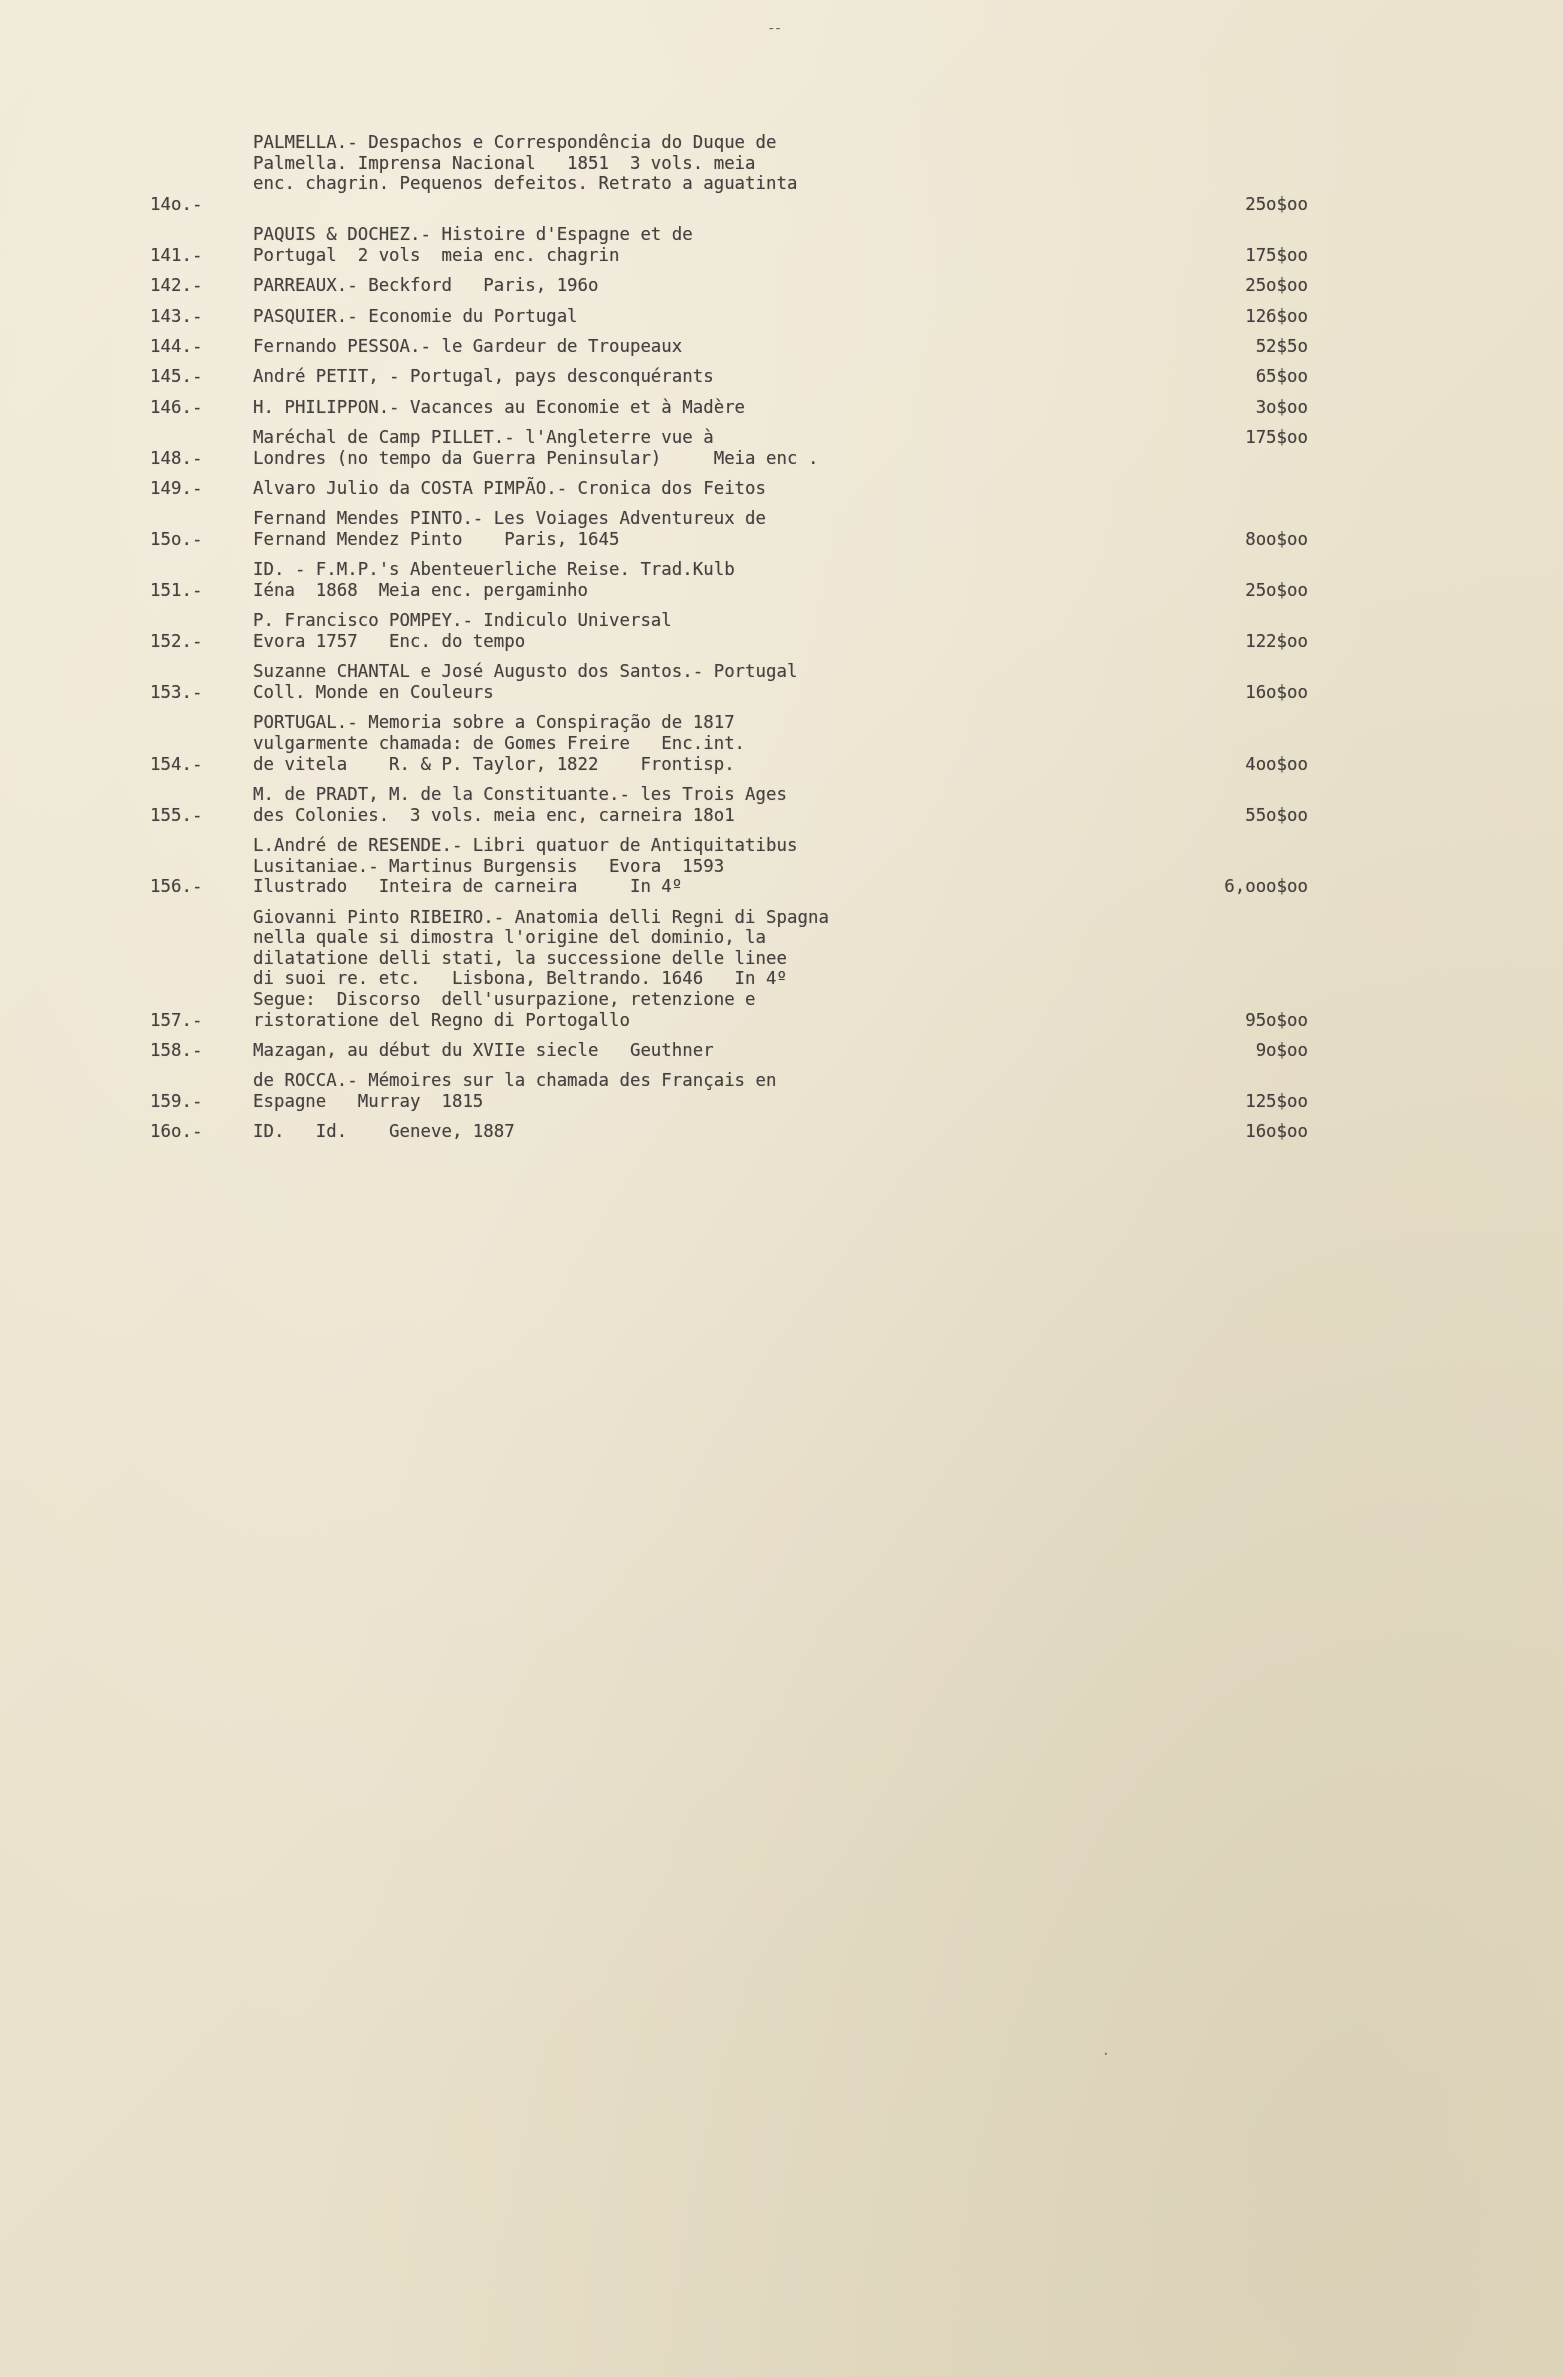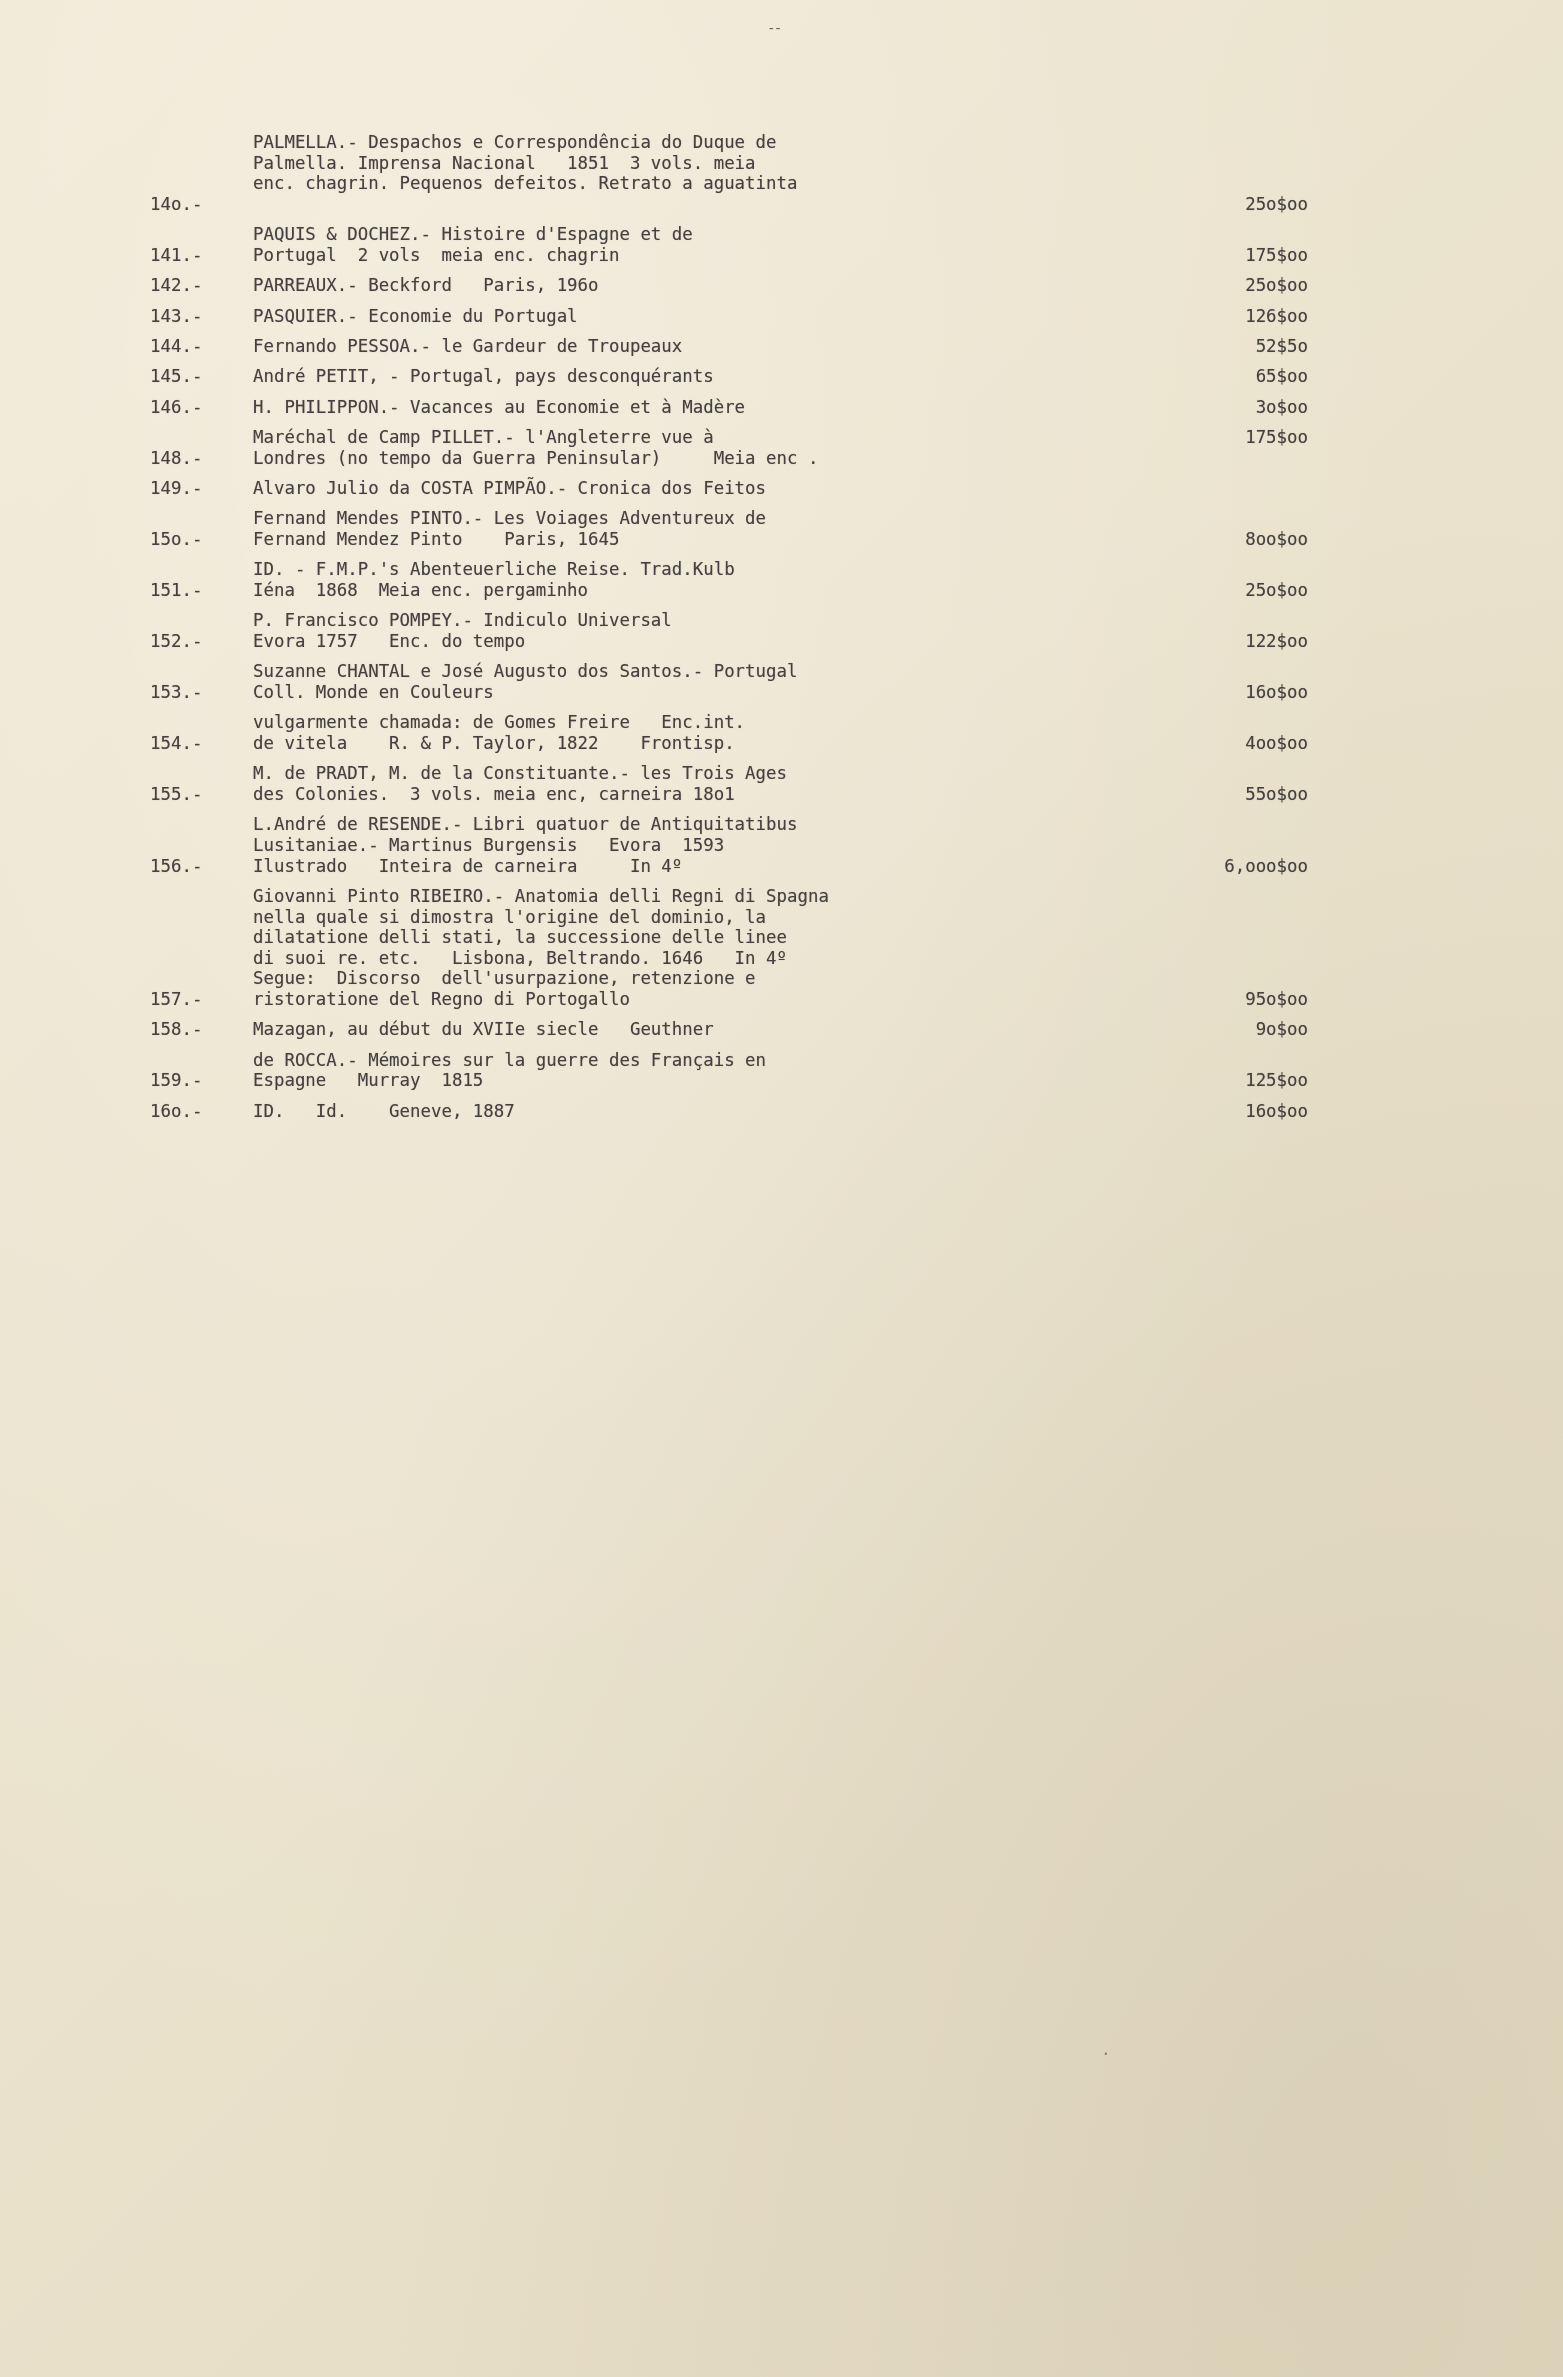--- a/index.html
+++ b/index.html
@@ -222,20 +222,23 @@
           <div class="line">
             <span class="t">Coll. Monde en Couleurs</span>
             <span class="price">16o$oo</span>
           </div>
         </div>
       </div>
       <div class="entry">
         <div class="num">154.-</div>
         <div class="body">
           <div class="line">
+            <span class="t">PORTUGAL.- Memoria sobre a Conspiração de 1817</span>
+          </div>
+          <div class="line">
             <span class="t">vulgarmente chamada: de Gomes Freire   Enc.int.</span>
           </div>
           <div class="line">
             <span class="t">de vitela    R. &amp; P. Taylor, 1822    Frontisp.</span>
             <span class="price">4oo$oo</span>
           </div>
         </div>
       </div>
       <div class="entry">
         <div class="num">155.-</div>
@@ -294,21 +297,21 @@
           <div class="line">
             <span class="t">Mazagan, au début du XVIIe siecle   Geuthner</span>
             <span class="price">9o$oo</span>
           </div>
         </div>
       </div>
       <div class="entry">
         <div class="num">159.-</div>
         <div class="body">
           <div class="line">
-            <span class="t">de ROCCA.- Mémoires sur la guerre des Français en</span>
+            <span class="t">de ROCCA.- Mémoires sur la chamada des Français en</span>
           </div>
           <div class="line">
             <span class="t">Espagne   Murray  1815</span>
             <span class="price">125$oo</span>
           </div>
         </div>
       </div>
       <div class="entry">
         <div class="num">16o.-</div>
         <div class="body">

